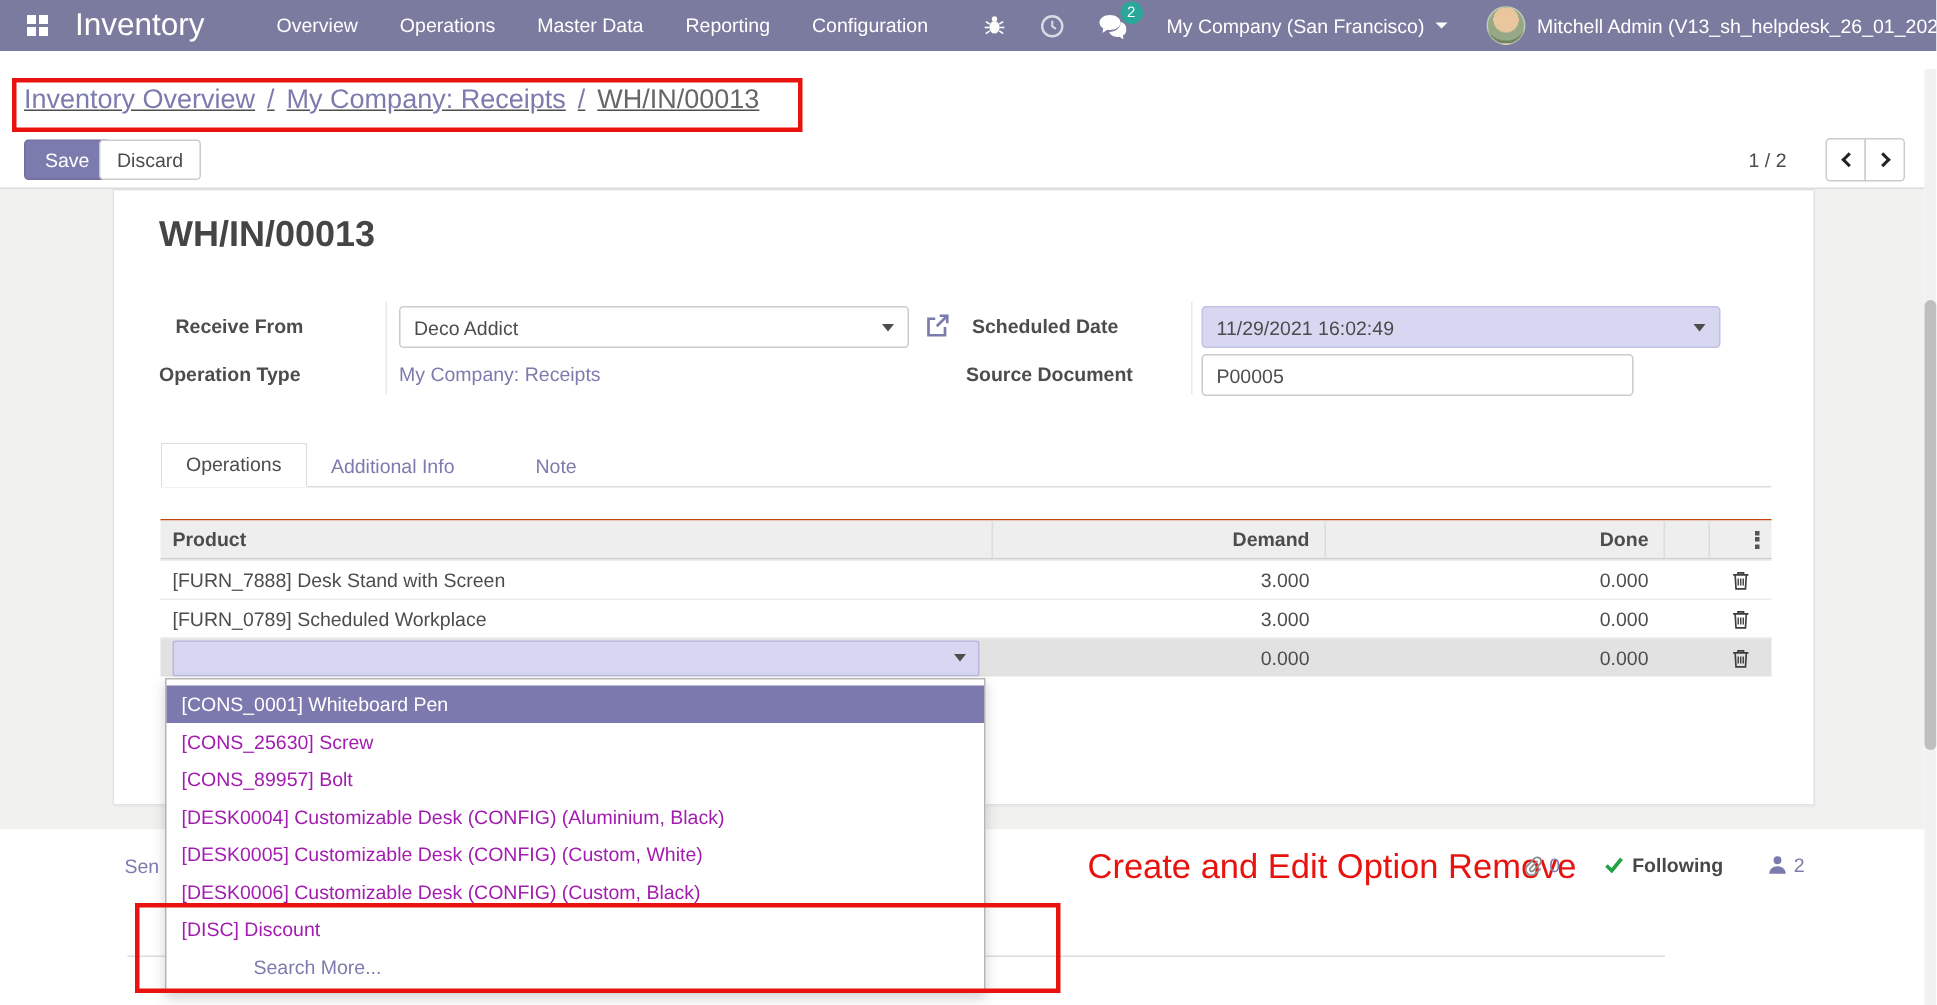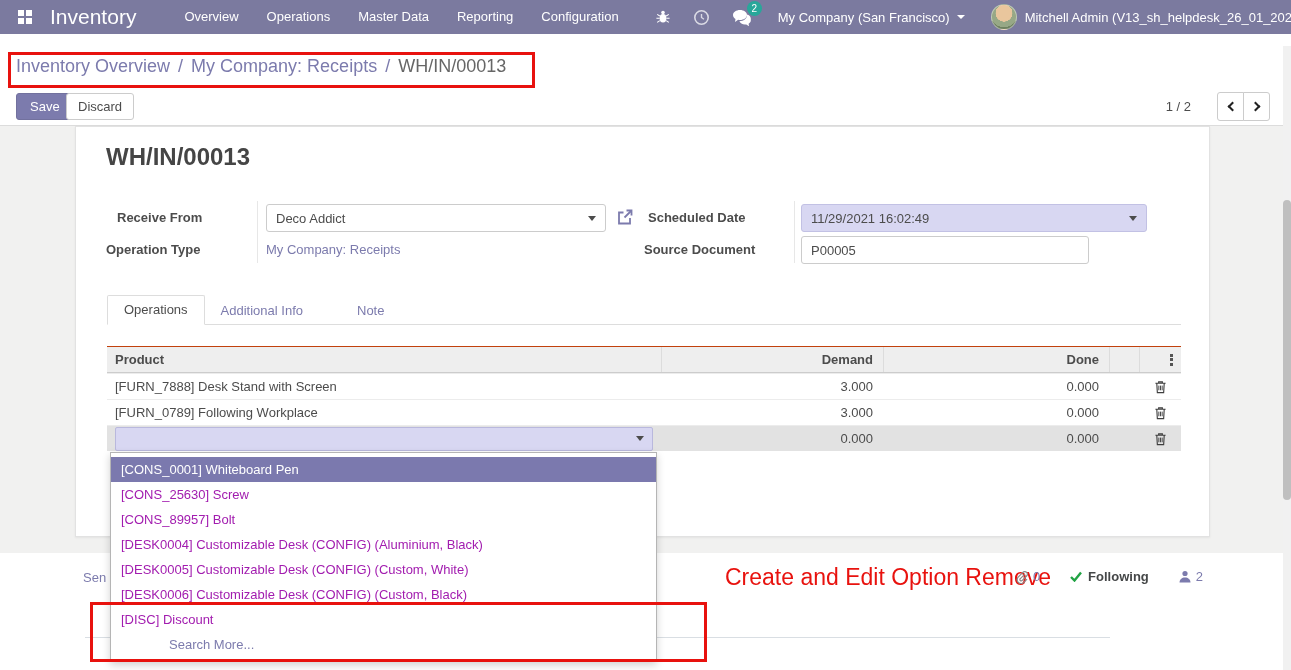--- a/index.html
+++ b/index.html
@@ -29,21 +29,21 @@
   }
   .nav-dd { display:flex; align-items:center; margin-left:26px; cursor:pointer; }
   .avatar {
     width:26px; height:26px; border-radius:50%; margin-right:8px;
     background: radial-gradient(circle at 50% 34%, #e9c69d 0 42%, #97a886 43% 70%, #6f8160 71%);
     border:1px solid rgba(255,255,255,.4);
   }
   .caret-w { width:0;height:0;border-left:4px solid transparent;border-right:4px solid transparent;border-top:4px solid #fff; margin-left:7px; }
   
   .topwhite { position:absolute; left:0; top:46px; width:1283px; height:80px; background:#fff; border-bottom:1px solid #dcdcdc; }
-  .breadcrumb { position:absolute; left:16px; top:10px; font-size:18px; white-space:nowrap; }
+  .breadcrumb { position:absolute; left:16px; top:10px; font-size:18px; white-space:nowrap;text-decoration:underline; }
   .breadcrumb .lnk { color:#7c7bad; cursor:pointer; }
   .breadcrumb .sep { color:#7c7bad; margin:0 8px; }
   .breadcrumb .cur { color:#666; }
   .btn-save {
     position:absolute; left:16px; top:47px; background:#7c7bad; color:#fff;
     border:1px solid #72719e; border-radius:3px; padding:5px 13px; font-size:13px; cursor:pointer;
   }
   .btn-discard {
     position:absolute; left:66px; top:47px; background:#fff; color:#4c4c4c;
     border:1px solid #ccc; border-radius:3px; padding:5px 11px; font-size:13px; cursor:pointer;
@@ -260,21 +260,21 @@
         <div class="c-act">
             <span class="trash">
               <svg width="13" height="14" viewBox="0 0 14 15">
                 <path fill="none" stroke="#3e3e3e" stroke-width="1.2" d="M1.5 3.5h11M5 3.5V2h4v1.5M3 3.5l.6 10h6.8l.6-10"></path>
                 <path fill="none" stroke="#3e3e3e" stroke-width="1" d="M5.2 6v5M7 6v5M8.8 6v5"></path>
               </svg>
             </span>
           </div>
       </div>
       <div class="trow">
-        <div class="c-prod">[FURN_0789] Following Workplace</div>
+        <div class="c-prod">[FURN_0789] Scheduled Workplace</div>
         <div class="c-num1">3.000</div>
         <div class="c-num2">0.000</div>
         <div class="c-sm"></div>
         <div class="c-act">
             <span class="trash">
               <svg width="13" height="14" viewBox="0 0 14 15">
                 <path fill="none" stroke="#3e3e3e" stroke-width="1.2" d="M1.5 3.5h11M5 3.5V2h4v1.5M3 3.5l.6 10h6.8l.6-10"></path>
                 <path fill="none" stroke="#3e3e3e" stroke-width="1" d="M5.2 6v5M7 6v5M8.8 6v5"></path>
               </svg>
             </span>

